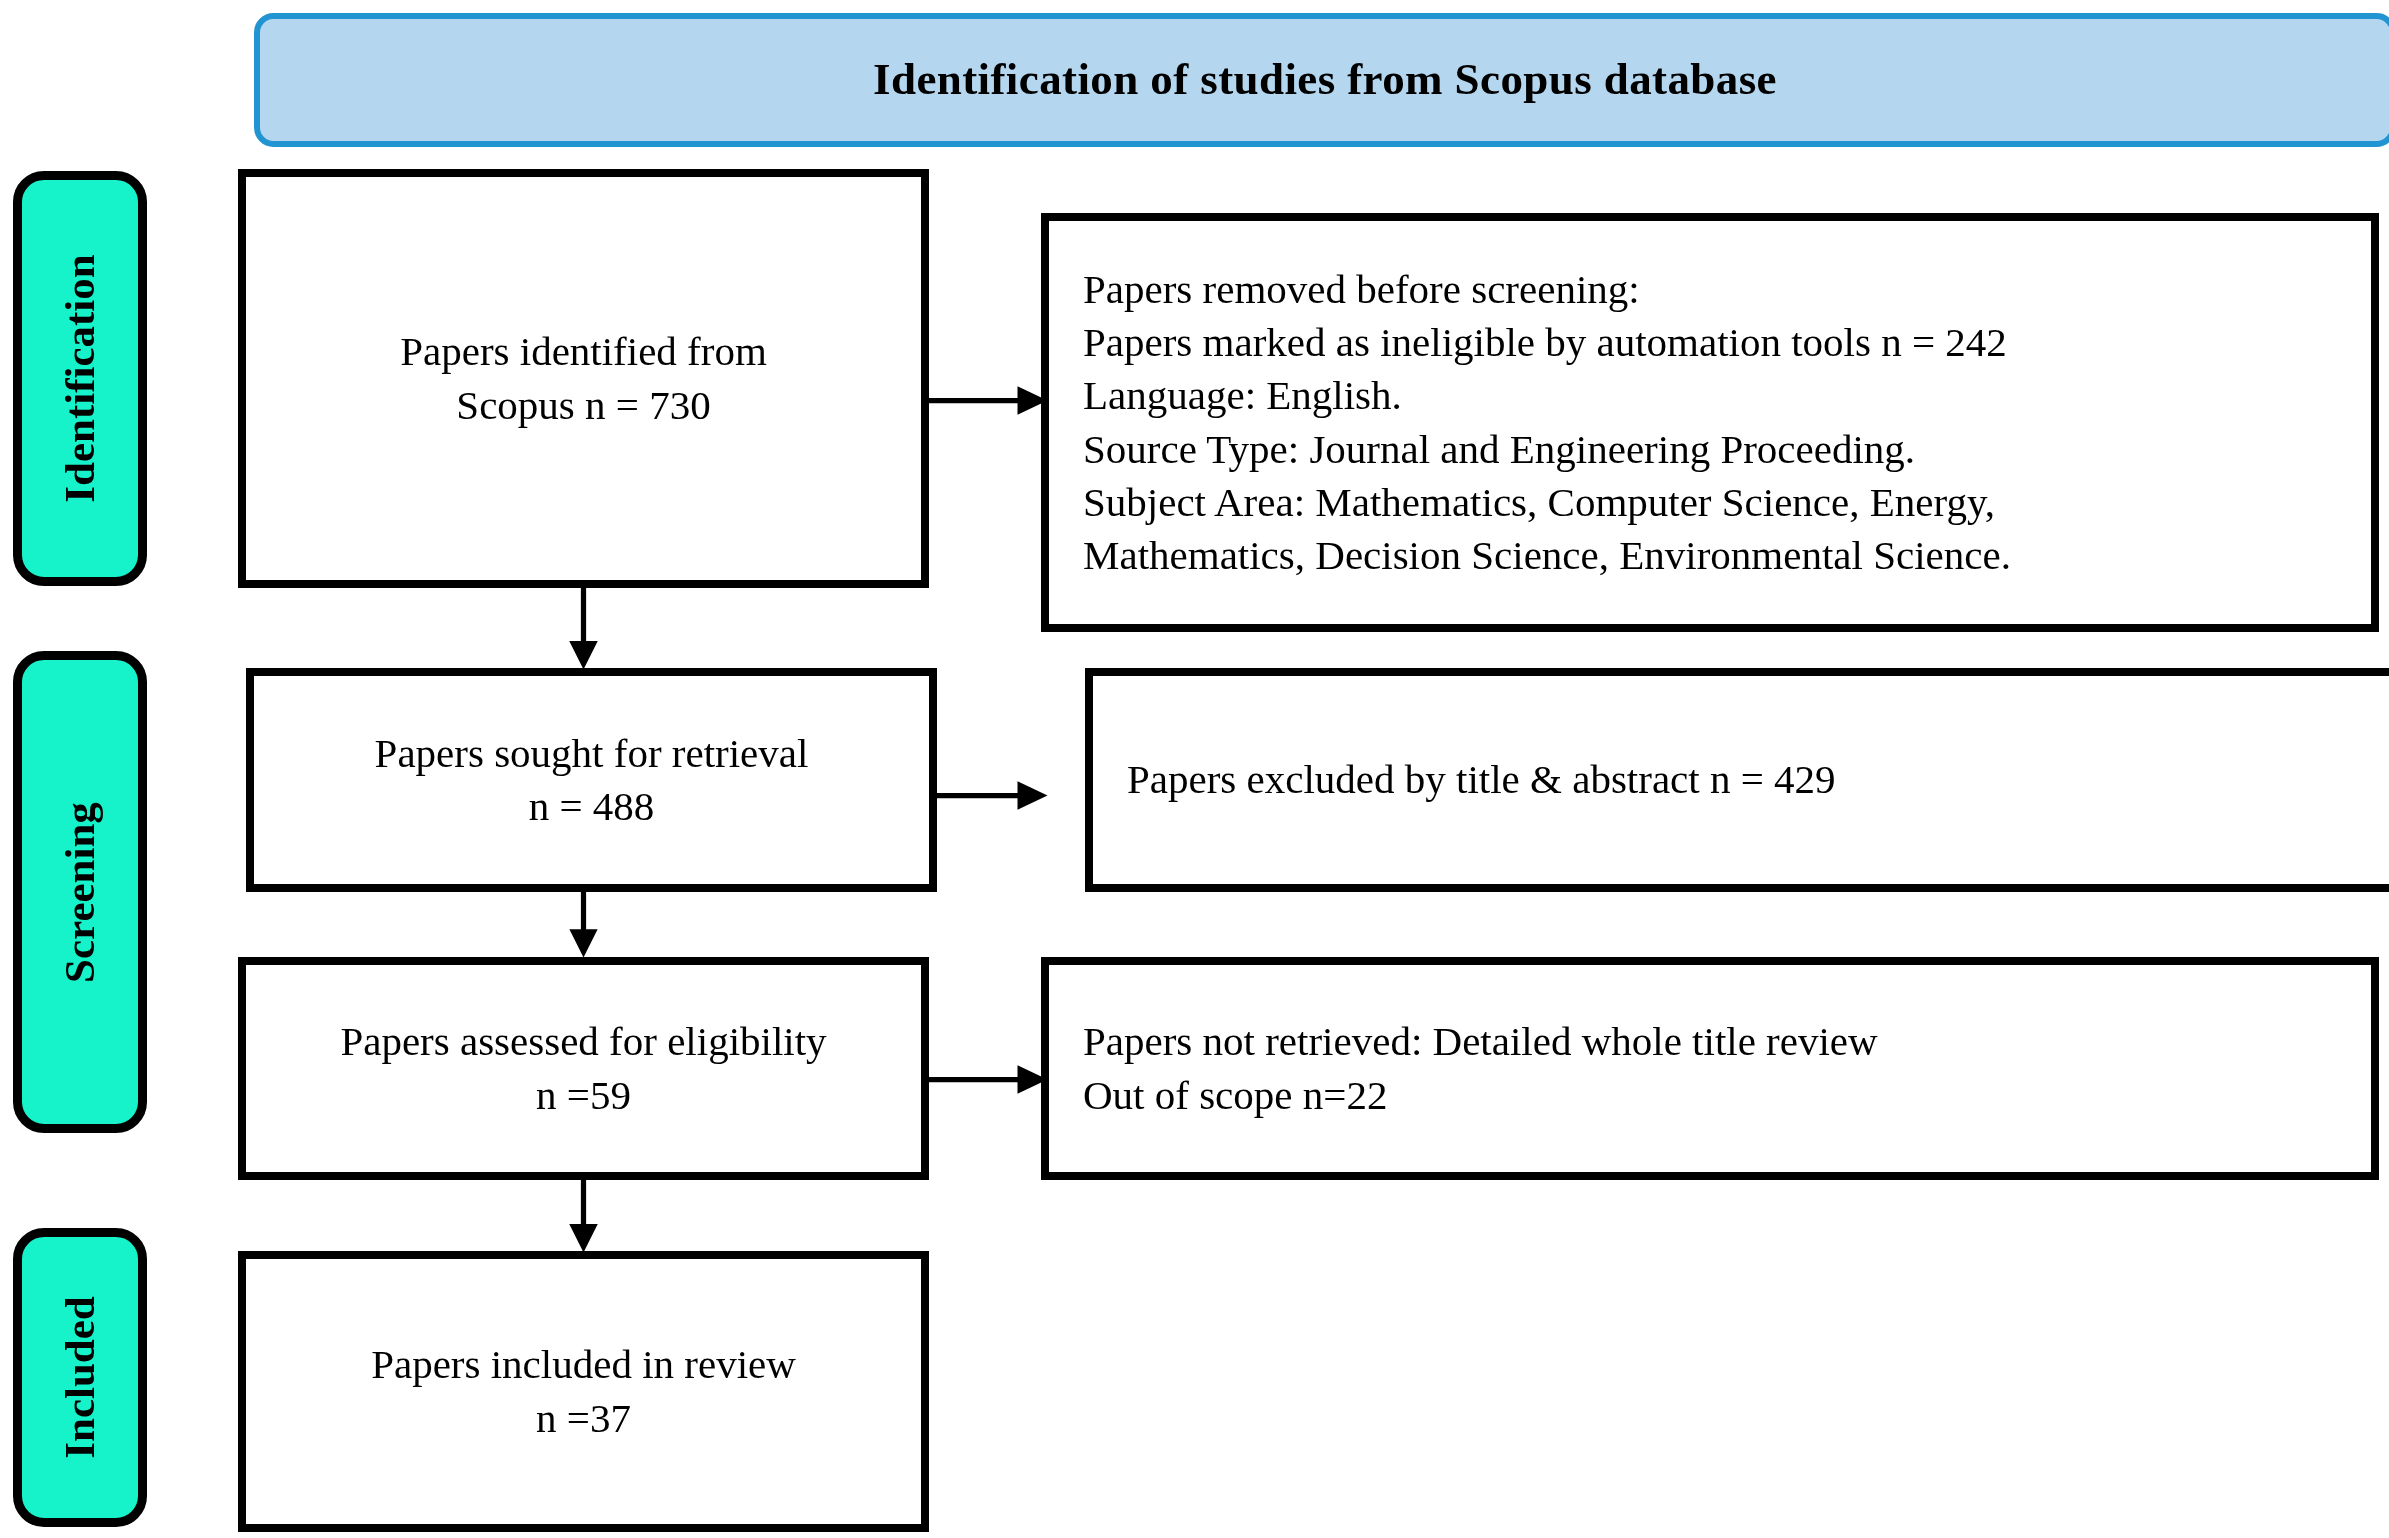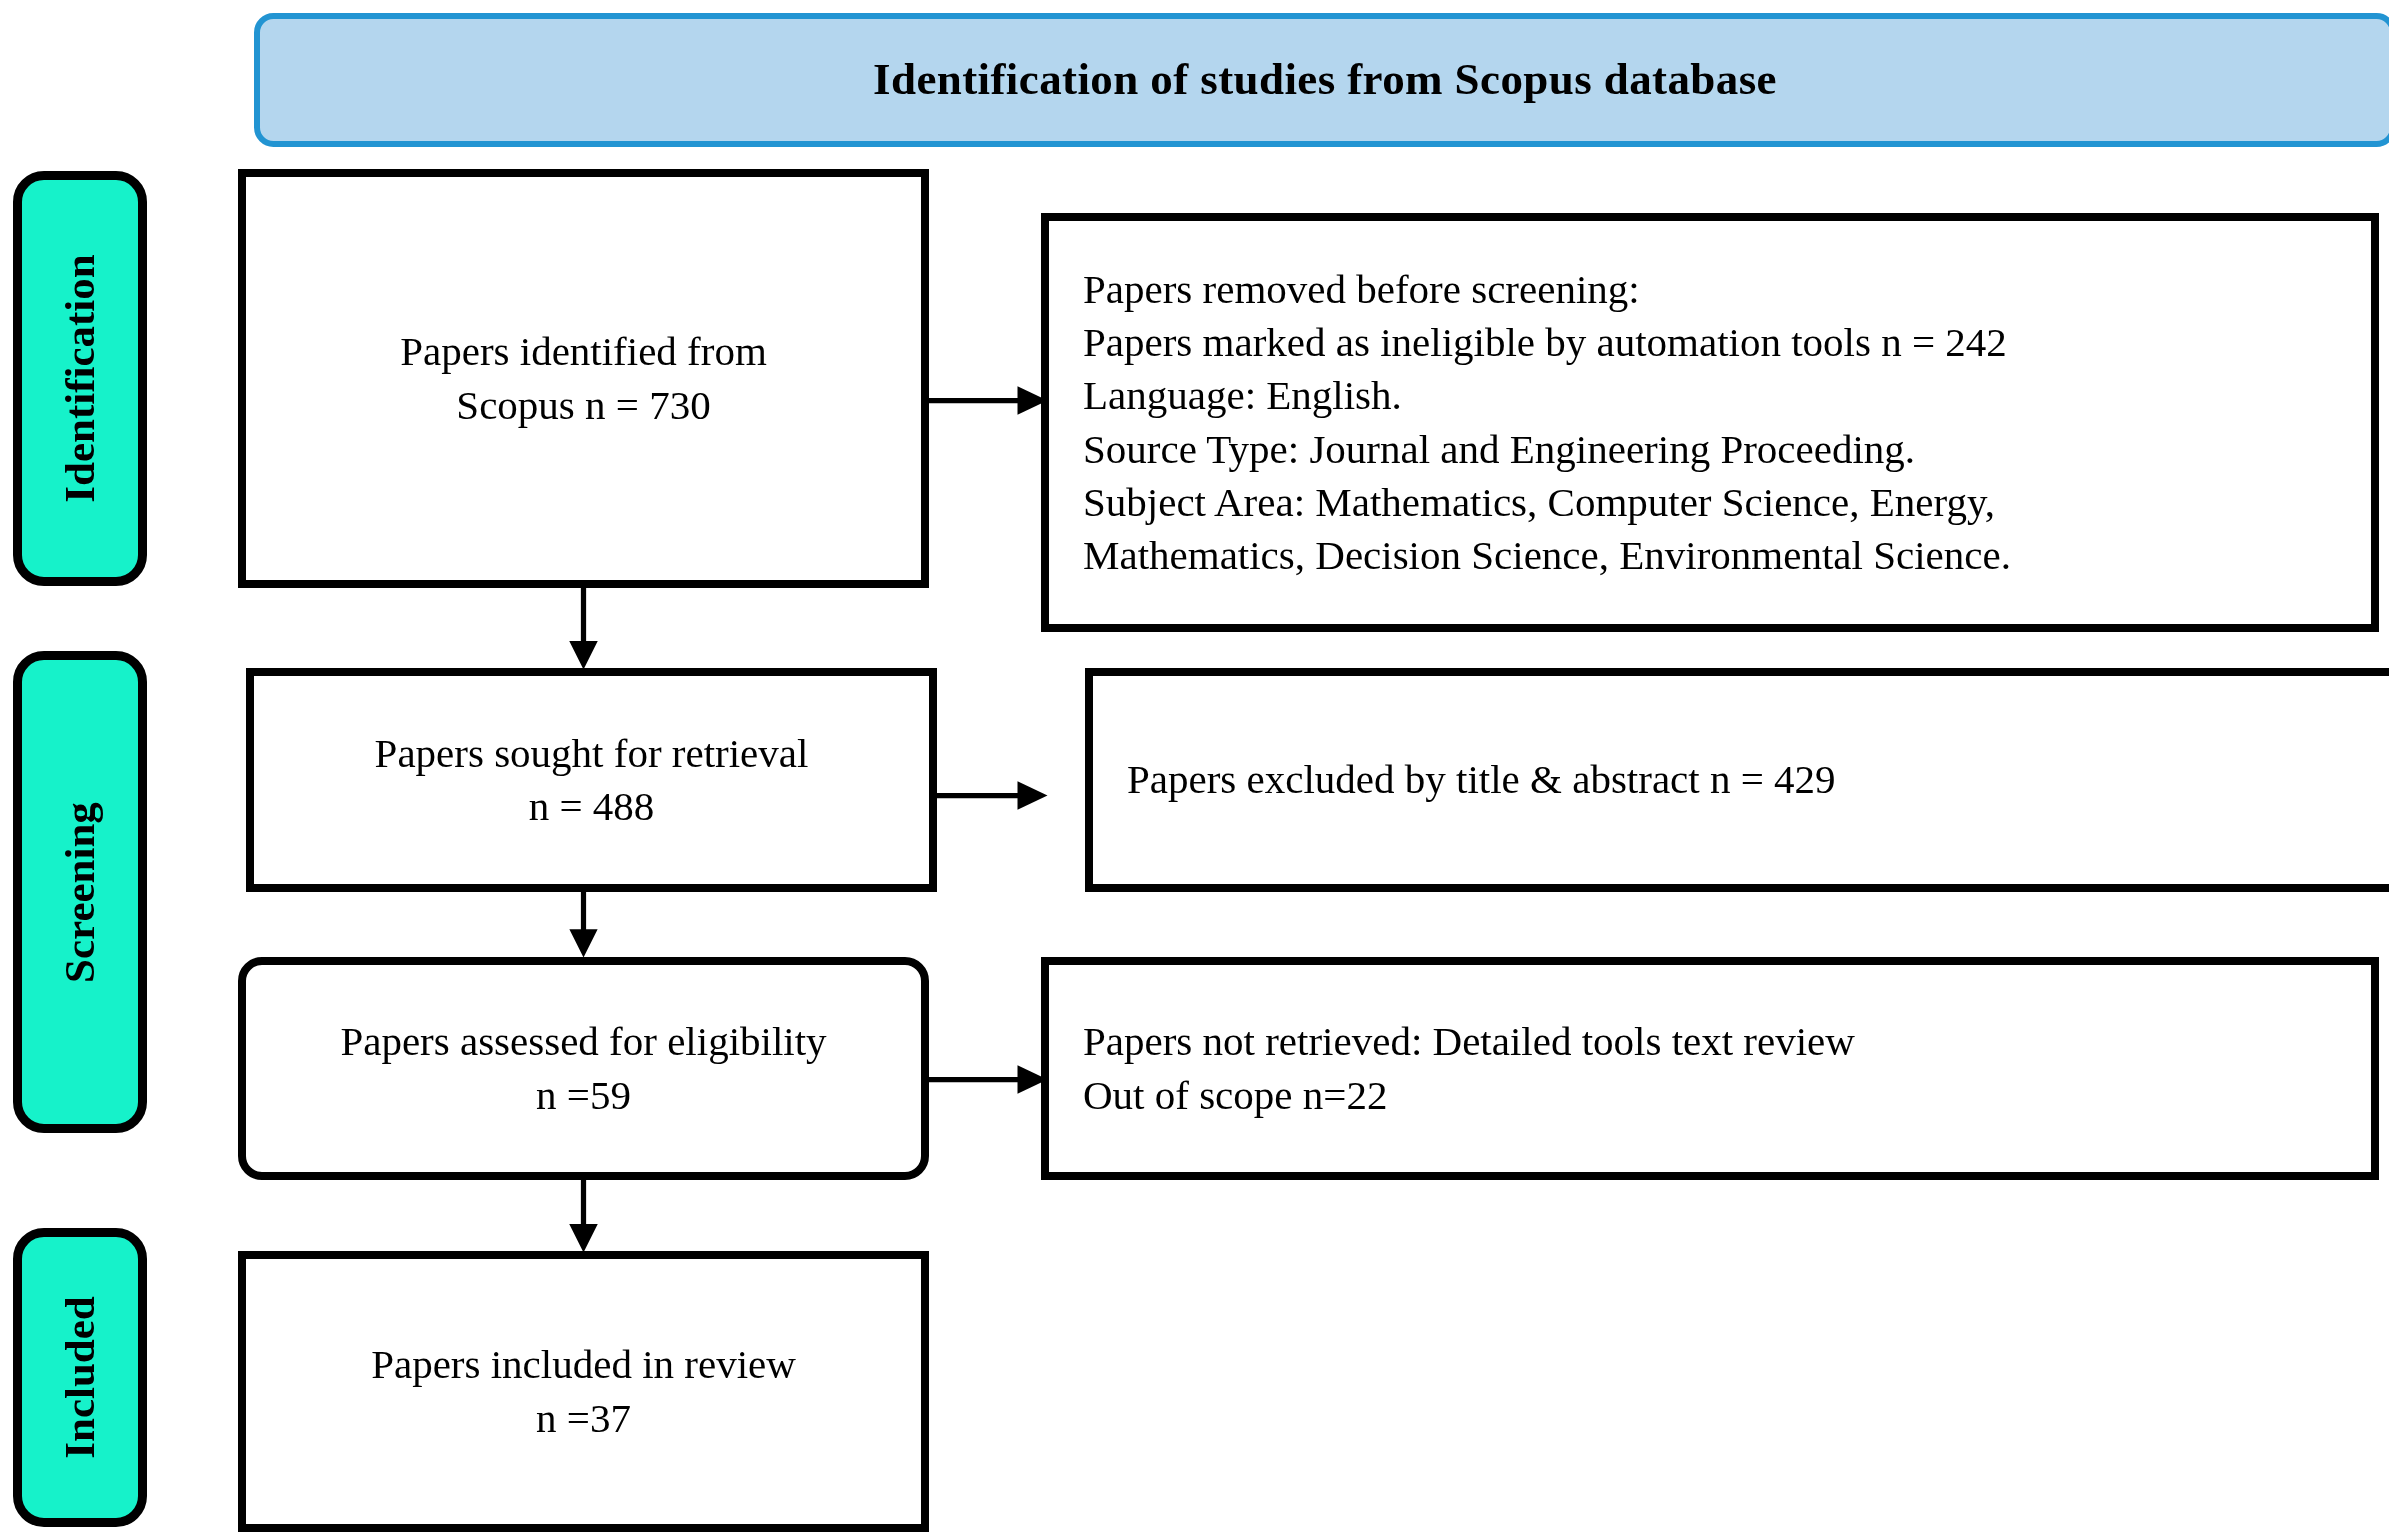--- a/index.html
+++ b/index.html
@@ -88,21 +88,21 @@
   }
   .flow-box.center .box-line { text-align: center; }
   .flow-box.left   .box-line { text-align: left; padding-left: 34px; }
   .box-line.indent { padding-left: 120px; }
 
   
   #box-identified      { left: 238px;  top: 169px;  width: 691px;  height: 419px; }
   #box-removed         { left: 1041px; top: 169px;  width: 1338px; height: 419px; margin-top: 44px; }
   #box-sought          { left: 246px;  top: 668px;  width: 691px;  height: 224px; }
   #box-excluded        { left: 1041px; top: 668px;  width: 1338px; height: 224px; margin-left: 44px; }
-  #box-assessed        { left: 238px;  top: 957px; width: 691px;  height: 223px; border-radius: 24px; }
+  #box-assessed        { left: 238px;  top: 957px; width: 691px;  height: 223px; }
   #box-notretrieved    { left: 1041px; top: 957px; width: 1338px; height: 223px; }
   #box-included        { left: 238px;  top: 1251px; width: 691px;  height: 281px; }
 
   
   .arrow-svg {
     position: absolute;
     overflow: visible;
     pointer-events: none;
   }
   .arrow-line {
@@ -160,21 +160,21 @@
   <div class="flow-box left" id="box-excluded">
     <div class="box-line">Papers excluded by title &amp; abstract n = 429</div>
   </div>
 
   <div class="flow-box center" id="box-assessed">
     <div class="box-line">Papers assessed for eligibility</div>
     <div class="box-line">n =59</div>
   </div>
 
   <div class="flow-box left" id="box-notretrieved">
-    <div class="box-line">Papers not retrieved: Detailed tools text review</div>
+    <div class="box-line">Papers not retrieved: Detailed whole title review</div>
     <div class="box-line">Out of scope n=22</div>
   </div>
 
   <div class="flow-box center" id="box-included">
     <div class="box-line">Papers included in review</div>
     <div class="box-line">n =37</div>
   </div>
 
   <svg class="arrow-svg" id="arrow-h1" viewBox="0 0 160 60">
     <line class="arrow-line" x1="0" y1="30" x2="122" y2="30"></line>

